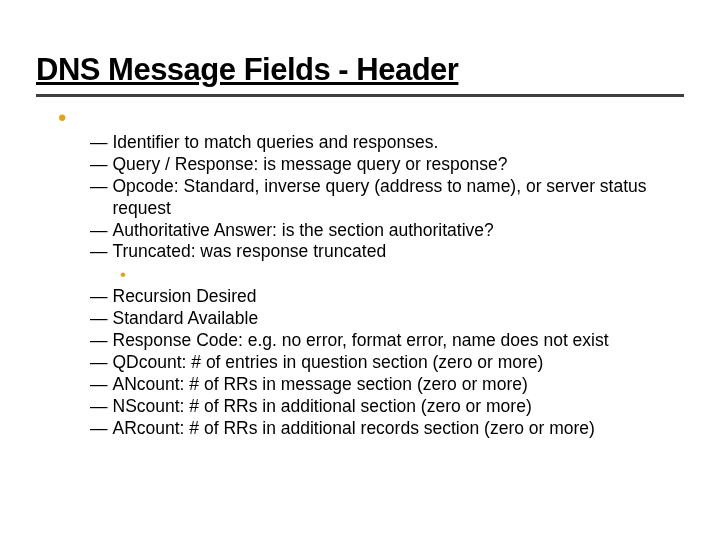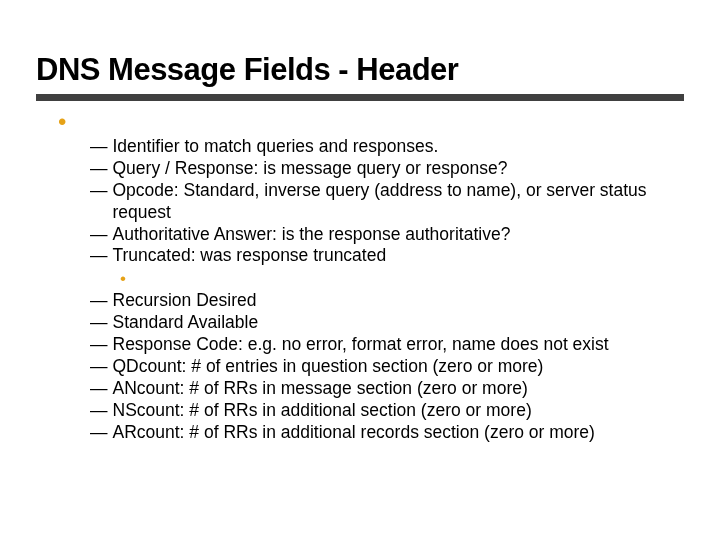--- a/index.html
+++ b/index.html
@@ -9,22 +9,23 @@
     background: #fff;
     font-family: Arial, Helvetica, sans-serif;
     color: #000;
     padding: 52px 36px 20px 36px;
   }
   .title {
     font-size: 31px;
     font-weight: 900;
     letter-spacing: -0.5px;
     padding-bottom: 6px;
-    border-bottom: 7px solid #404040;
+    border-bottom: 3px solid #404040;
     width: 100%;
+    text-decoration: underline;
   }
   .content {
     margin-top: 10px;
   }
   .level1 {
     margin-left: 22px;
   }
   .level1 .b1 {
     display: flex;
     align-items: flex-start;
@@ -93,21 +94,21 @@
     <div class="b2">
       <span class="dash">—</span>
       <span class="txt">Query / Response: is message query or response?</span>
     </div>
     <div class="b2">
       <span class="dash">—</span>
       <span class="txt">Opcode: Standard, inverse query (address to name), or server status request</span>
     </div>
     <div class="b2">
       <span class="dash">—</span>
-      <span class="txt">Authoritative Answer: is the response authoritative?</span>
+      <span class="txt">Authoritative Answer: is the section authoritative?</span>
     </div>
     <div class="b2">
       <span class="dash">—</span>
       <span class="txt">Truncated: was response truncated</span>
     </div>
 
     <div class="level3">
       <div class="b3">
         <span class="dot">•</span>
       </div>

